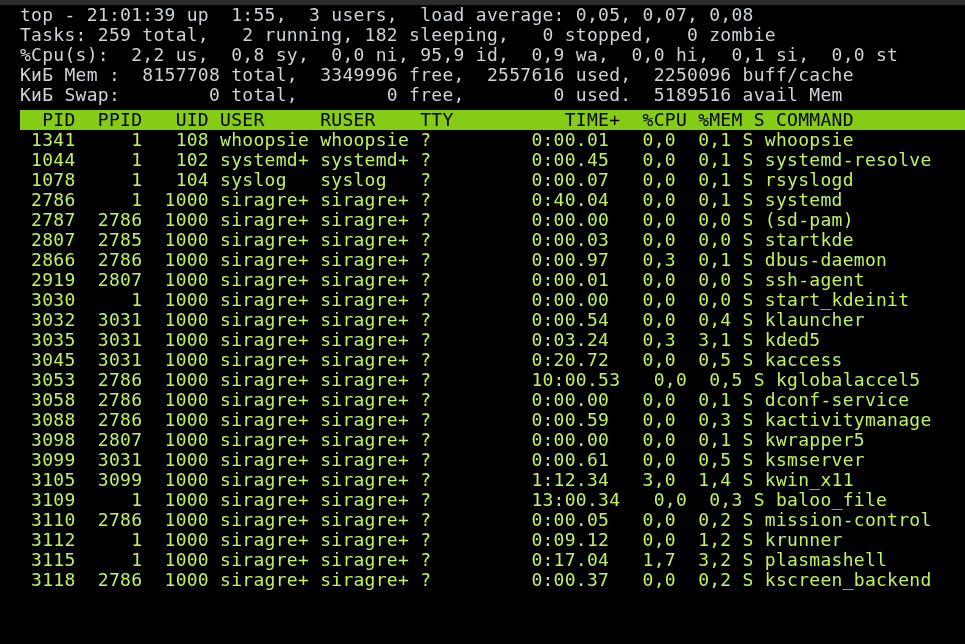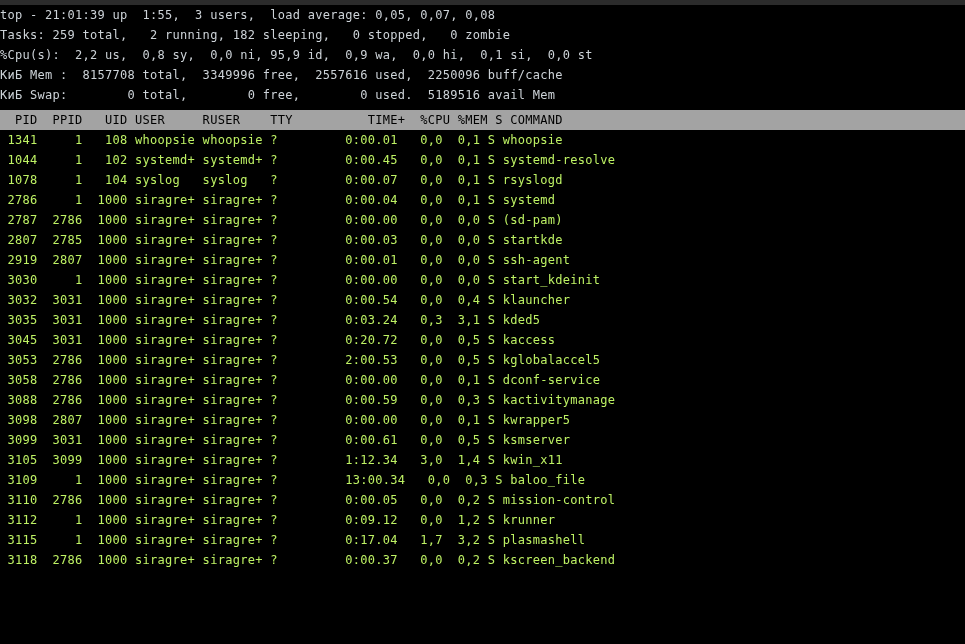--- a/index.html
+++ b/index.html
@@ -33,37 +33,38 @@
   #screen {
     position: absolute;
     top: 5px;
     left: 0;
     width: 965px;
   }
   .line {
     display: block;
     white-space: pre;
     font-family: "DejaVu Sans Mono", "Liberation Mono", monospace;
-    font-size: 12px;
+    font-size: 18px;
     line-height: 20px;
     height: 20px;
     letter-spacing: 0.28px;
     color: #cdd3d8;
     background: #000000;
+    margin-left: 20px;
   }
   .summary {
     color: #cdd3d8;
   }
   .blankline {
     height: 5px;
     line-height: 5px;
     background: #000000;
   }
   .colhead {
-    background: #a3a3a3;
+    background: #84cc16;
     color: #000000;
     height: 20px;
     line-height: 20px;
   }
   .proc {
     color: #bef264;
   }
 </style>
 </head>
 <body>
@@ -81,29 +82,30 @@
     <div class="line summary">КиБ Swap:        0 total,        0 free,        0 used.  5189516 avail Mem</div>
 
     <div class="line blankline"></div>
 
     <div class="line colhead">  PID  PPID   UID USER     RUSER    TTY          TIME+  %CPU %MEM S COMMAND</div>
 
     <div id="rows">
         <div class="line proc"> 1341     1   108 whoopsie whoopsie ?         0:00.01   0,0  0,1 S whoopsie</div>
         <div class="line proc"> 1044     1   102 systemd+ systemd+ ?         0:00.45   0,0  0,1 S systemd-resolve</div>
         <div class="line proc"> 1078     1   104 syslog   syslog   ?         0:00.07   0,0  0,1 S rsyslogd</div>
-        <div class="line proc"> 2786     1  1000 siragre+ siragre+ ?         0:00.04   0,0  0,1 S systemd</div>
+        <div class="line proc"> 2786     1  1000 siragre+ siragre+ ?         0:40.04   0,0  0,1 S systemd</div>
         <div class="line proc"> 2787  2786  1000 siragre+ siragre+ ?         0:00.00   0,0  0,0 S (sd-pam)</div>
         <div class="line proc"> 2807  2785  1000 siragre+ siragre+ ?         0:00.03   0,0  0,0 S startkde</div>
+        <div class="line proc"> 2866  2786  1000 siragre+ siragre+ ?         0:00.97   0,3  0,1 S dbus-daemon</div>
         <div class="line proc"> 2919  2807  1000 siragre+ siragre+ ?         0:00.01   0,0  0,0 S ssh-agent</div>
         <div class="line proc"> 3030     1  1000 siragre+ siragre+ ?         0:00.00   0,0  0,0 S start_kdeinit</div>
         <div class="line proc"> 3032  3031  1000 siragre+ siragre+ ?         0:00.54   0,0  0,4 S klauncher</div>
         <div class="line proc"> 3035  3031  1000 siragre+ siragre+ ?         0:03.24   0,3  3,1 S kded5</div>
         <div class="line proc"> 3045  3031  1000 siragre+ siragre+ ?         0:20.72   0,0  0,5 S kaccess</div>
-        <div class="line proc"> 3053  2786  1000 siragre+ siragre+ ?         2:00.53   0,0  0,5 S kglobalaccel5</div>
+        <div class="line proc"> 3053  2786  1000 siragre+ siragre+ ?         10:00.53   0,0  0,5 S kglobalaccel5</div>
         <div class="line proc"> 3058  2786  1000 siragre+ siragre+ ?         0:00.00   0,0  0,1 S dconf-service</div>
         <div class="line proc"> 3088  2786  1000 siragre+ siragre+ ?         0:00.59   0,0  0,3 S kactivitymanage</div>
         <div class="line proc"> 3098  2807  1000 siragre+ siragre+ ?         0:00.00   0,0  0,1 S kwrapper5</div>
         <div class="line proc"> 3099  3031  1000 siragre+ siragre+ ?         0:00.61   0,0  0,5 S ksmserver</div>
         <div class="line proc"> 3105  3099  1000 siragre+ siragre+ ?         1:12.34   3,0  1,4 S kwin_x11</div>
         <div class="line proc"> 3109     1  1000 siragre+ siragre+ ?         13:00.34   0,0  0,3 S baloo_file</div>
         <div class="line proc"> 3110  2786  1000 siragre+ siragre+ ?         0:00.05   0,0  0,2 S mission-control</div>
         <div class="line proc"> 3112     1  1000 siragre+ siragre+ ?         0:09.12   0,0  1,2 S krunner</div>
         <div class="line proc"> 3115     1  1000 siragre+ siragre+ ?         0:17.04   1,7  3,2 S plasmashell</div>
         <div class="line proc"> 3118  2786  1000 siragre+ siragre+ ?         0:00.37   0,0  0,2 S kscreen_backend</div>

